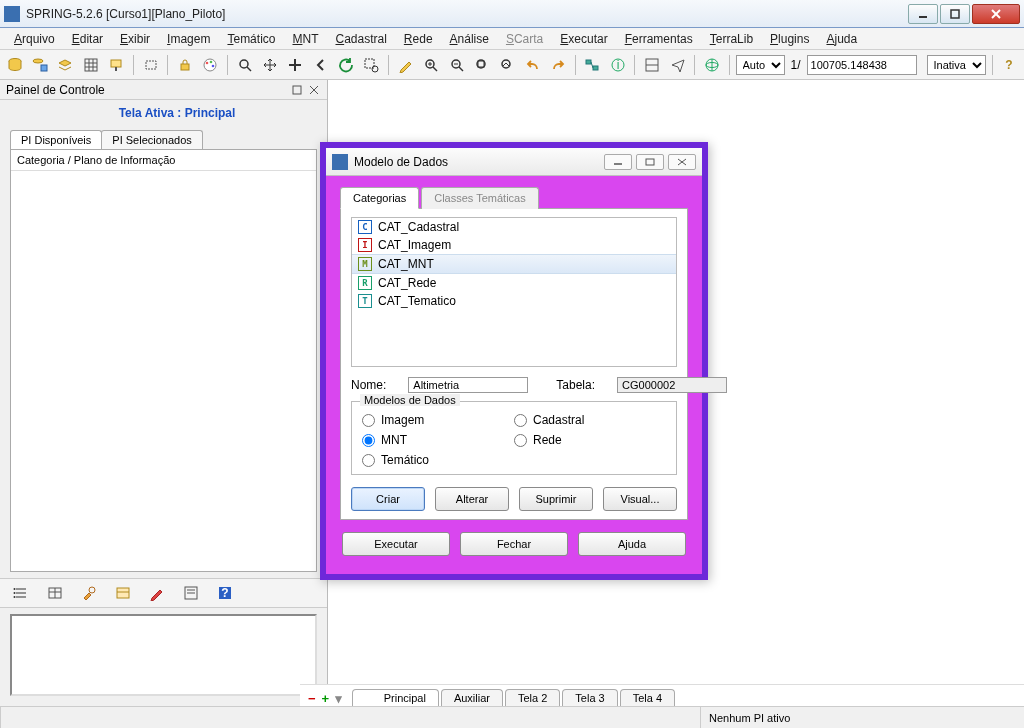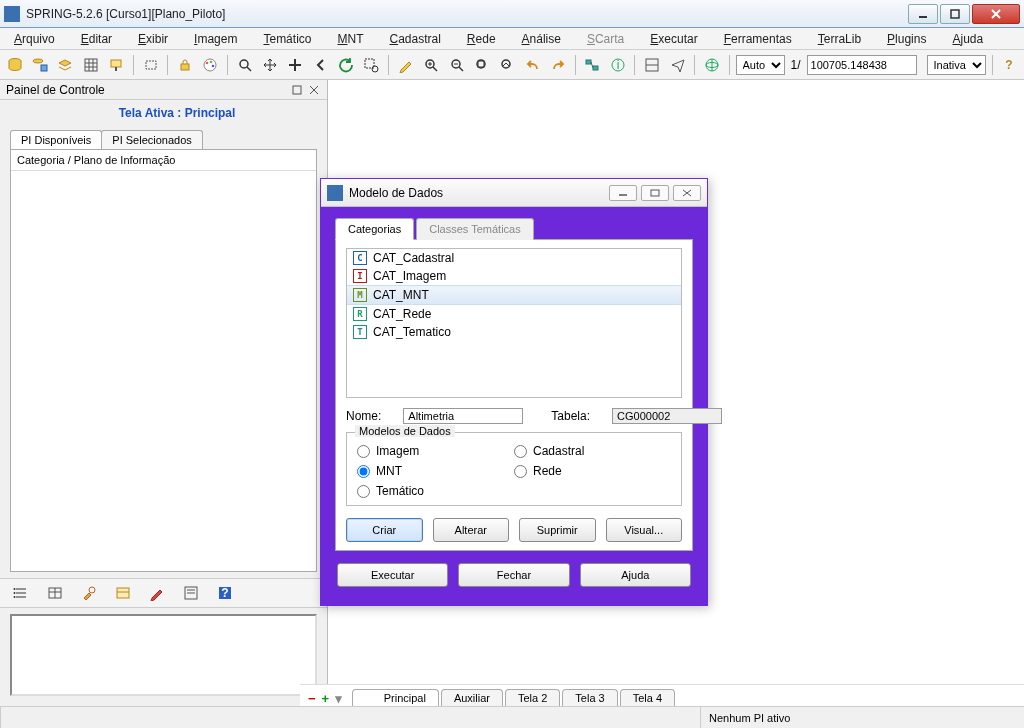--- a/index.html
+++ b/index.html
@@ -8,21 +8,21 @@
 
 .titlebar { height: 28px; background: linear-gradient(#f6f9fc, #e4ecf6); border-bottom: 1px solid #7a9ac8; display: flex; align-items: center; padding: 0 4px; }
 .titlebar .app-icon { width: 16px; height: 16px; background: #3a6fb0; margin-right: 6px; display:inline-block; }
 .titlebar .title { flex: 1; color: #222; }
 .winbtns { display: flex; gap: 2px; }
 .winbtn { width: 30px; height: 20px; border: 1px solid #8aa; background: linear-gradient(#fdfdfd,#d8e6f2); display:flex; align-items:center; justify-content:center; font-size:11px; border-radius:2px; cursor:pointer;}
 .winbtn.close { width: 48px; background: linear-gradient(#e07a7a,#cc3b2a); color:#fff; border-color:#a03020;}
 .winbtn.close svg line { stroke:#fff; }
 
 
-.menubar { height: 22px; background: #f4f4f4; border-bottom: 1px solid #d0d0d0; display: flex; align-items: center; padding: 0 6px; gap: 10px; }
+.menubar { height: 22px; background: #f4f4f4; border-bottom: 1px solid #d0d0d0; display: flex; align-items: center; padding: 0 6px; gap: 1px; }
 .menuitem { padding: 2px 8px; cursor: pointer; color:#222; }
 .menuitem .ul { text-decoration: underline; }
 .menuitem.disabled { color:#888; }
 
 
 .toolbar { height: 30px; background: #f4f4f4; border-bottom: 1px solid #c8c8c8; display:flex; align-items:center; padding: 0 4px; gap: 4px; }
 .tbtn { width: 22px; height: 22px; border:1px solid transparent; display:flex; align-items:center; justify-content:center; cursor:pointer; border-radius:2px;}
 .tsep { width:1px; height:20px; background:#bbb; margin:0 2px;}
 .tsel { height:20px; border:1px solid #999; background:#fff; font-size:11px; padding:0 2px;}
 .tro { height:20px; border:1px solid #999; background:#fff; font-size:11px; padding:1px 3px; min-width:100px; display:inline-flex; align-items:center;}
@@ -49,21 +49,21 @@
 .btab-ctrl.green { color:#090; }
 .btab-ctrl.gray { color:#888; }
 .btab { padding:2px 12px; border:1px solid #aaa; border-bottom:none; background:#f4f4f4; border-radius:4px 4px 0 0; font-size:11px; cursor:pointer; }
 .btab.active { background:#fff;padding-left:31px; }
 
 
 .statusbar { position:absolute; left:0; right:0; bottom:0; height:22px; background:#f0f0f0; border-top:1px solid #ccc; display:flex; align-items:center;margin-top:12px; }
 .statusbar .cell { border-left:1px solid #ccc; height:100%; display:flex; align-items:center; padding:0 8px; font-size:11px;}
 
 
-.dialog { position:absolute; left:320px; top:142px; width:388px; background:#6d28d9; border:1px solid #6d28d9; box-shadow:2px 2px 10px rgba(0,0,0,.25);margin-top:36px; }
+.dialog { position:absolute; left:320px; top:142px; width:388px; background:#d946ef; border:6px solid #6d28d9; box-shadow:2px 2px 10px rgba(0,0,0,.25); }
 .dlg-title { height:28px; background:linear-gradient(#fcfcfc,#eaeaea); border-bottom:1px solid #c0c0c0; display:flex; align-items:center; padding:0 6px;}
 .dlg-title .dicon { width:16px; height:16px; background:#3a6fb0; margin-right:6px;}
 .dlg-title .t { flex:1; font-size:12px;}
 .dlg-title .dbtn { width:28px; height:16px; border:1px solid #aaa; background:#fafafa; margin-left:4px; display:flex;align-items:center;justify-content:center; font-size:10px; border-radius:2px; cursor:pointer;}
 .dlg-body { padding:10px 14px 14px 14px; }
 .dtabs { display:flex; border-bottom:1px solid #aaa; }
 .dtab { padding:4px 12px; border:1px solid #aaa; border-bottom:none; background:#f0f0f0; border-radius:3px 3px 0 0; margin-right:2px; font-size:11px; cursor:pointer; position:relative; top:1px;}
 .dtab.active { background:#fff; border-bottom:1px solid #fff; }
 .dtab.disabled { color:#888; }
 .catbox { border:1px solid #aaa; border-top:none; background:#fff; padding:8px 0; }

